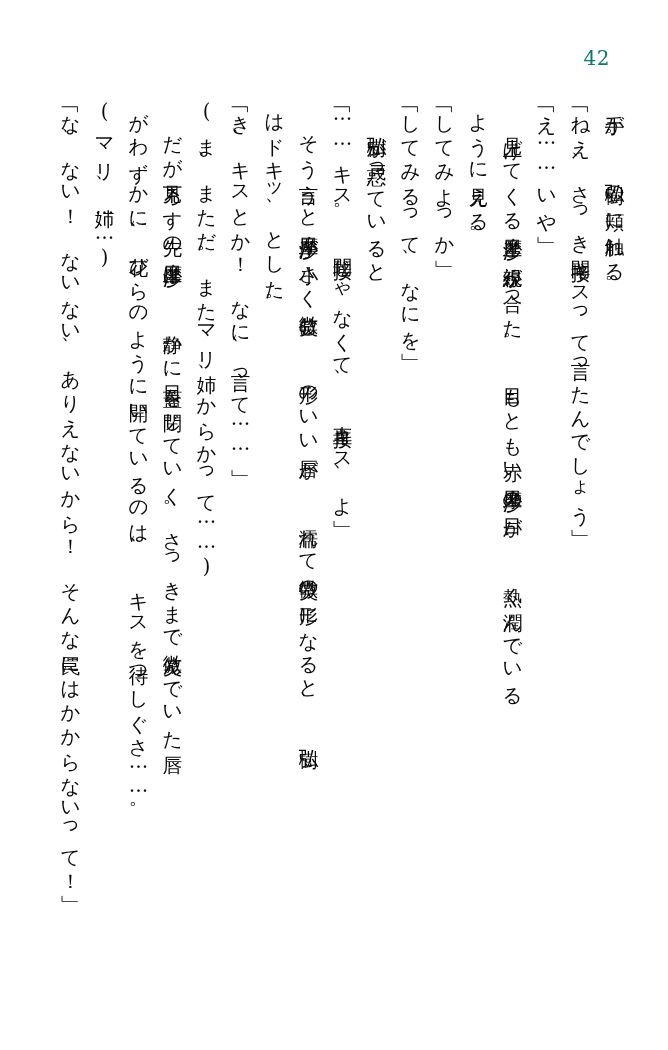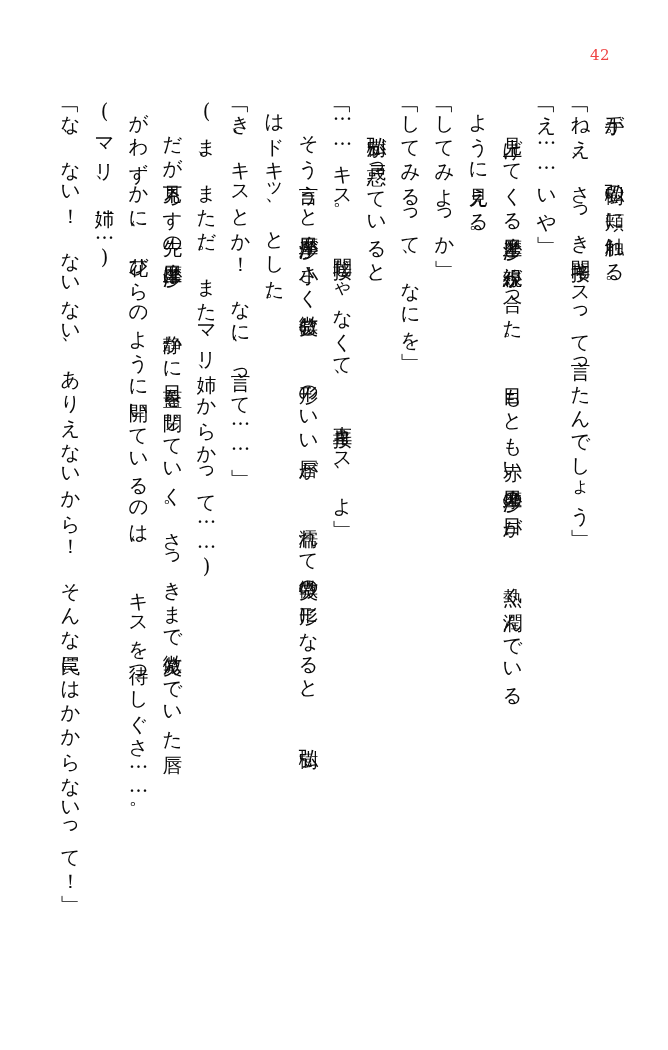--- a/index.html
+++ b/index.html
@@ -17,24 +17,24 @@
   .page {
     position: relative;
     width: 668px;
     height: 1050px;
     background: #ffffff;
   }
   .page-number {
     position: absolute;
     top: 46px;
     right: 58px;
-    font-size: 15px;
+    font-size: 20px;
     font-family: "DejaVu Serif", "Liberation Serif", serif;
     letter-spacing: 0.5px;
-    color: #ef4444;
+    color: #0f766e;
   }
   .text-block {
     position: absolute;
     top: 100px;
     right: 44px;
     left: 34px;
     bottom: 36px;
     display: flex;
     flex-direction: row-reverse;
     justify-content: flex-start;

